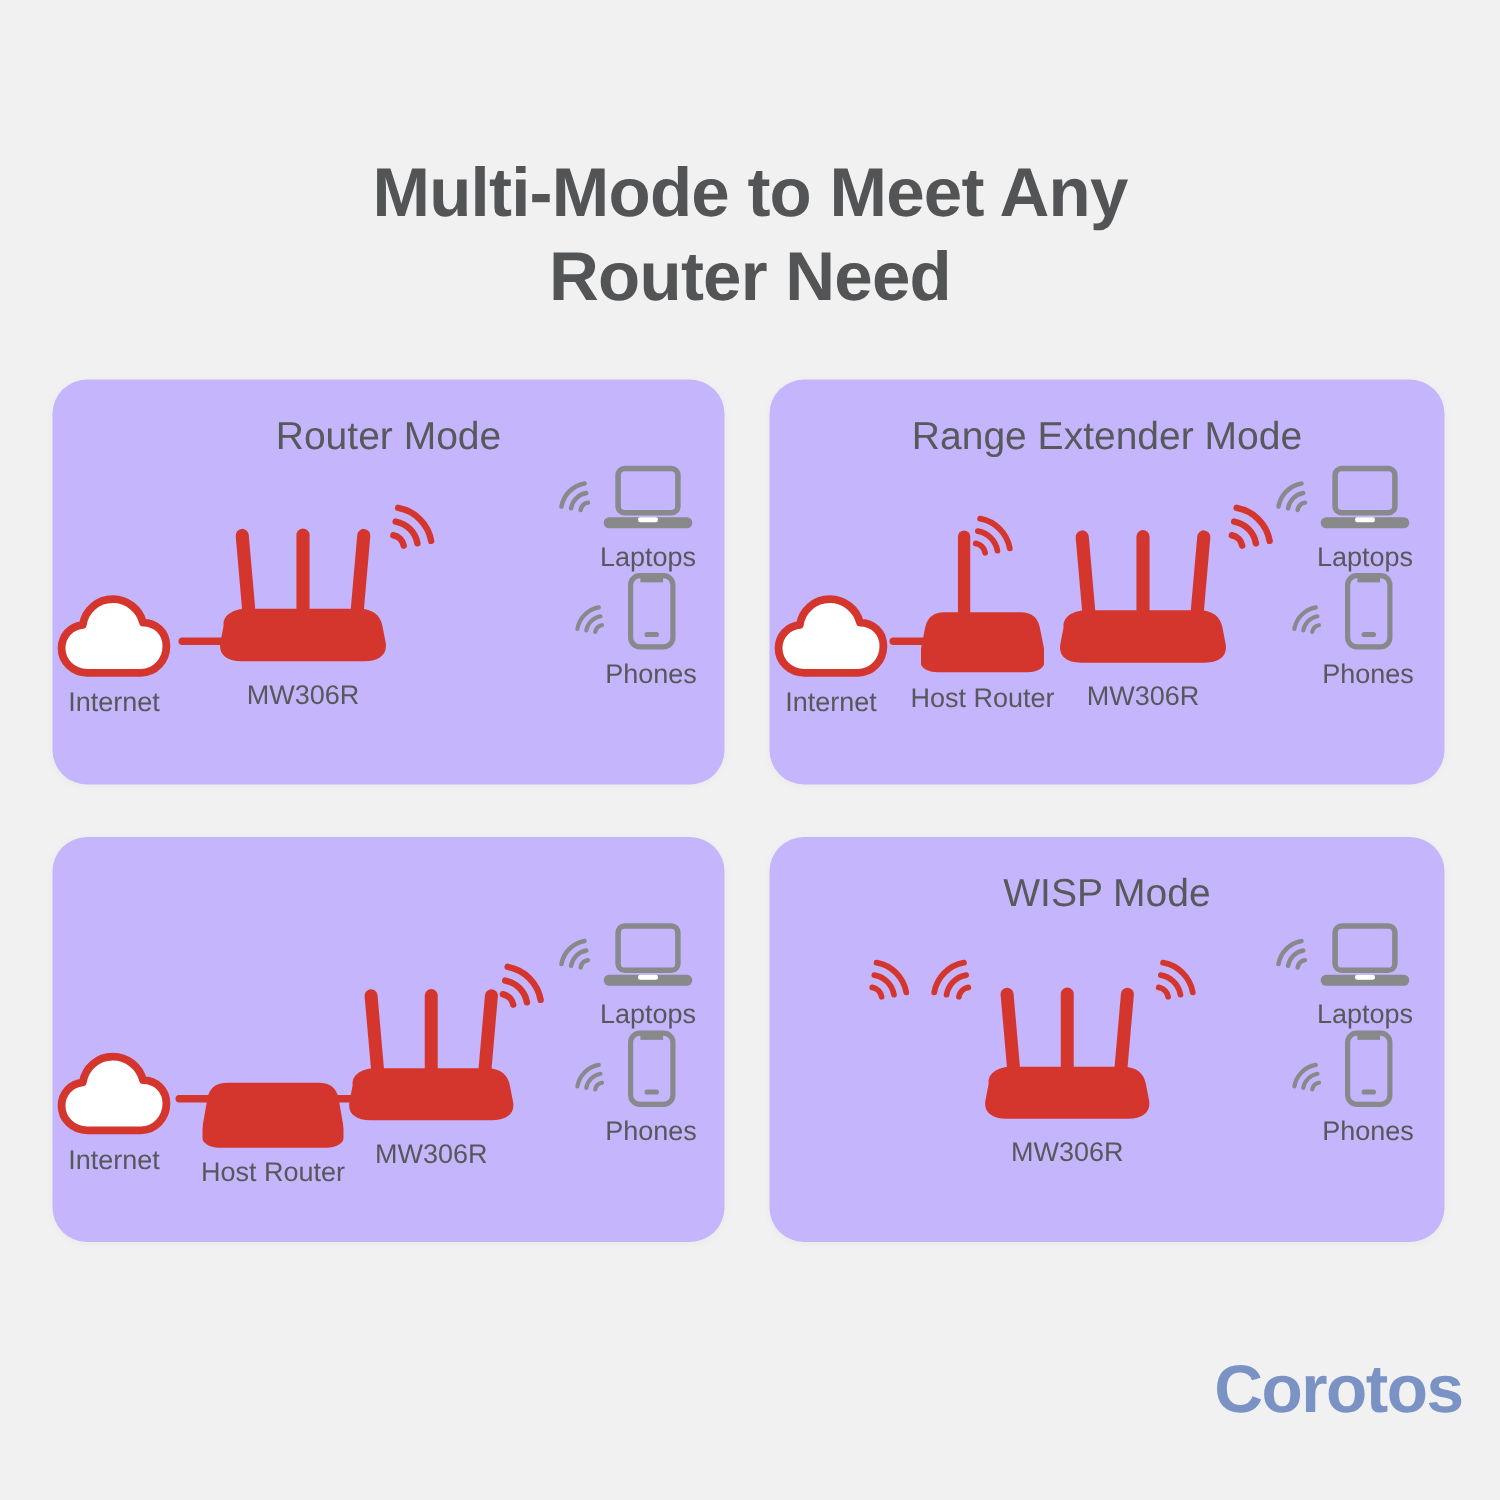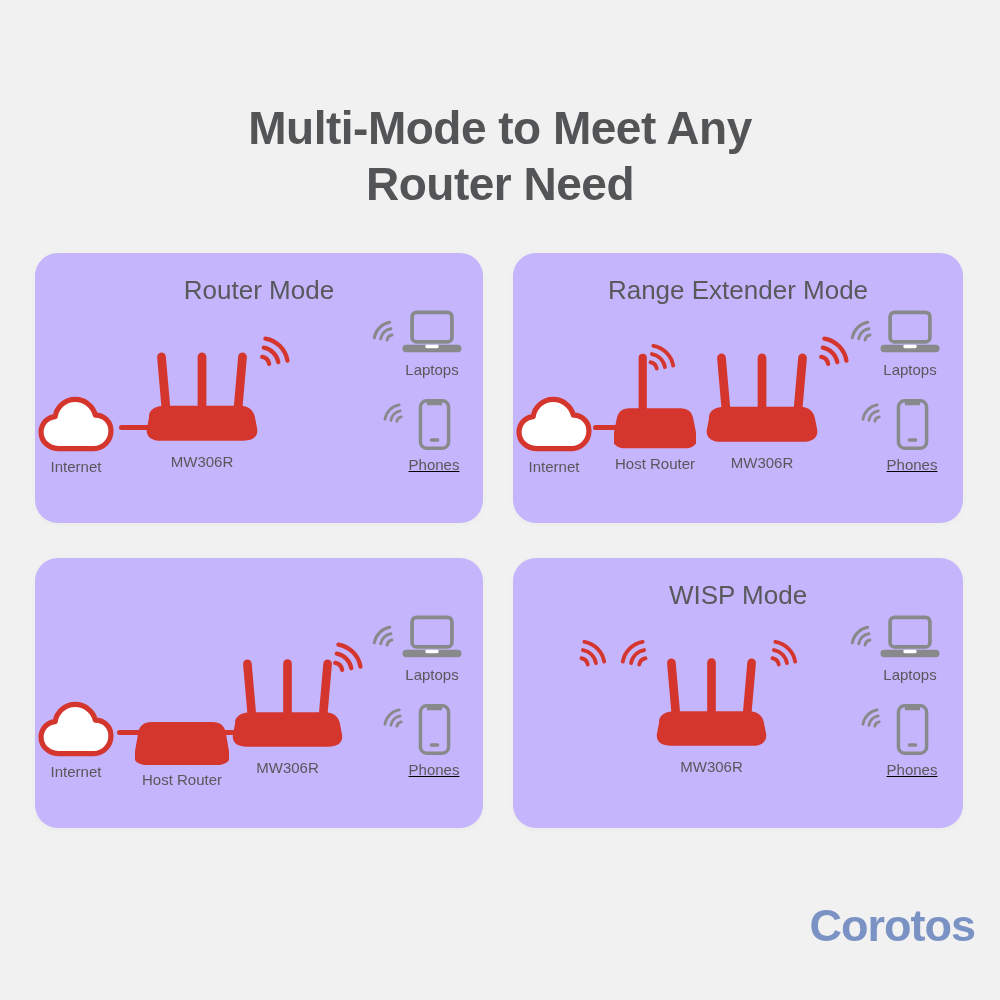--- a/index.html
+++ b/index.html
@@ -48,41 +48,41 @@
   
   .node {
     position:absolute;
     display:flex;
     flex-direction:column;
     align-items:center;
     z-index:2;
   }
   .label {
     margin-top:6px;
-    font-size:15px;
+    font-size:18px;
     color:#58585a;
     white-space:nowrap;
     line-height:1;
   }
   .wire {
     position:absolute;
     height:5px;
     background:#d4362e;
     border-radius:2.5px;
     z-index:1;
   }
   .arcs { position:absolute; z-index:2; }
   .mirror { transform:scaleX(-1); }
   .red  { color:#d4362e; }
   .gray { color:#88898b; }
   svg.icon { display:block; overflow:visible; }
   
   .laptop-node { left:361px; top:57px;  width:72px; }
   .laptop-arcs { left:334px; top:63px;  width:28px; }
-  .phone-node  { left:377px; top:145px; width:44px;text-decoration:underline; }
+  .phone-node  { left:377px; top:128px; width:44px; }
   .phone-arcs  { left:345px; top:146px; width:26px; }
   .cloud-node  { left:2px;  top:142px; width:78px;text-align:right; }
   
   .watermark {
     position:absolute;
     top:900px; right:25px;
     font-size:45px;
     font-weight:bold;
     letter-spacing:-1px;
     color:#7b93c4;

